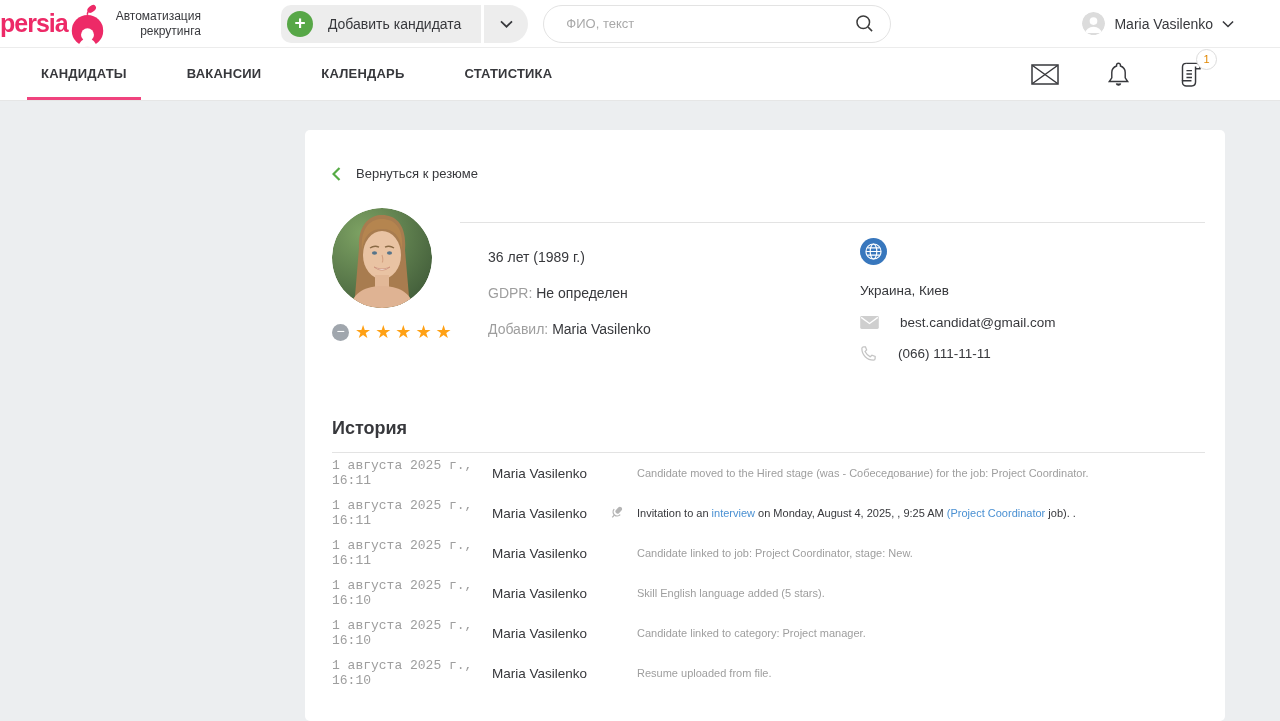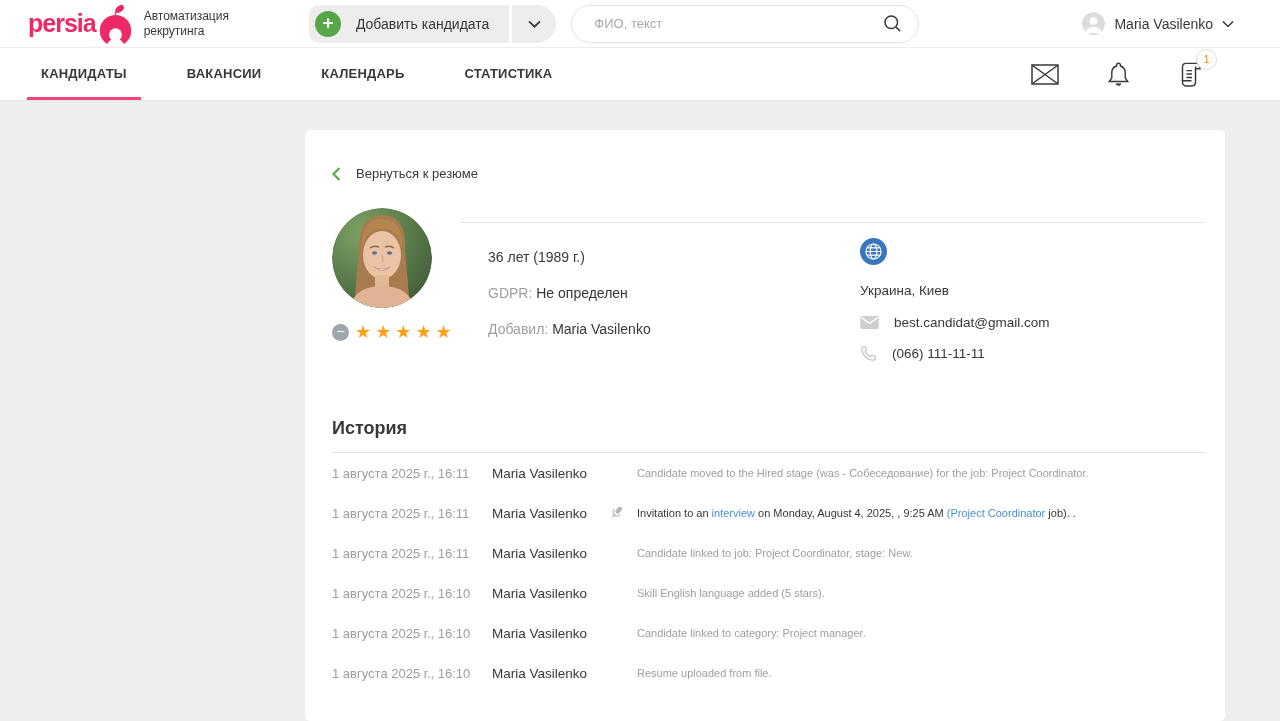--- a/index.html
+++ b/index.html
@@ -15,21 +15,21 @@
   }
   *{box-sizing:border-box;}
   html,body{margin:0;padding:0;}
   body{
     width:1280px;height:721px;overflow:hidden;
     background:#eceef0;color:var(--dark);
     font-family:"Liberation Sans", sans-serif;
   }
   
   .header{height:48px;background:#fff;display:flex;align-items:center;border-bottom:1px solid #ececec;}
-  .logo-wrap{display:flex;align-items:center;margin-left:28px;}
+  .logo-wrap{display:flex;align-items:center;text-align:right;}
   .logo-text{font-size:25px;font-weight:800;color:var(--pink);letter-spacing:-1px;}
   .logo-icon{width:37px;height:46px;margin-left:1px;margin-top:4px;}
   .tagline{font-size:12px;line-height:15px;margin-left:10px;color:var(--dark);}
   .add-group{display:flex;margin-left:80px;}
   .add-main{height:38px;background:#ededed;border-radius:10px 0 0 10px;display:flex;align-items:center;padding:0 20px 0 6px;cursor:pointer;}
   .plus-circle{width:26px;height:26px;border-radius:50%;background:var(--green);color:#fff;font-size:19px;font-weight:700;display:flex;align-items:center;justify-content:center;margin-right:15px;line-height:1;padding-bottom:2px;}
   .add-label{font-size:14px;color:var(--dark);}
   .add-caret{width:44px;height:38px;background:#ededed;border-radius:0 19px 19px 0;margin-left:3px;display:flex;align-items:center;justify-content:center;cursor:pointer;}
   .search{width:348px;height:38px;border:1px solid #e3e3e3;border-radius:19px;background:#fff;display:flex;align-items:center;padding:0 16px 0 20px;margin-left:15px;}
   .search input{border:none;outline:none;flex:1;font-size:13px;color:var(--dark);font-family:inherit;background:transparent;}
@@ -53,29 +53,29 @@
   .minus-btn{width:17px;height:17px;border-radius:50%;background:#a0a6ad;color:#fff;font-size:14px;line-height:15px;text-align:center;cursor:pointer;flex:none;}
   .stars{color:var(--star);font-size:18px;letter-spacing:2px;display:flex;gap:2px;cursor:pointer;}
   .profile-main{flex:1;min-width:0;}
   .name{font-size:22px;font-weight:700;letter-spacing:.2px;}
   .name-divider{border-bottom:1px solid #e3e3e3;margin-top:14px;}
   .details{display:flex;margin-top:26px;}
   .details-left{width:372px;margin-left:28px;flex:none;}
   .detail-row{margin-bottom:20px;font-size:14px;}
   .lbl{color:var(--muted);}
   .details-right{flex:1;margin-top:-11px;}
-  .contact-row{display:flex;align-items:center;gap:15px;margin-bottom:15px;font-size:13.5px;}
+  .contact-row{display:flex;align-items:center;gap:21px;margin-bottom:15px;font-size:13.5px;}
   .globe-row{margin-bottom:14px;}
   .loc-row{margin-bottom:17px;font-size:13.5px;}
   
   .history{margin-top:41px;}
   .history-title{font-size:18px;font-weight:700;}
   .history-divider{border-bottom:1px solid #e3e3e3;margin-top:13px;}
   .hrow{display:flex;align-items:center;height:40px;}
-  .hdate{width:160px;flex:none;color:var(--muted);font-size:13px;}
+  .hdate{width:160px;flex:none;color:var(--muted);font-size:13px;font-family:Liberation Mono, monospace;}
   .hauthor{width:116px;flex:none;font-size:13.5px;}
   .hicon{width:29px;flex:none;display:flex;align-items:center;}
   .hdesc{flex:1;font-size:11px;min-width:0;white-space:nowrap;}
   .hdesc.muted{color:var(--muted);}
   .link{color:var(--link);cursor:pointer;text-decoration:none;}
 </style>
 </head>
 <body>
 
 <div class="header">

